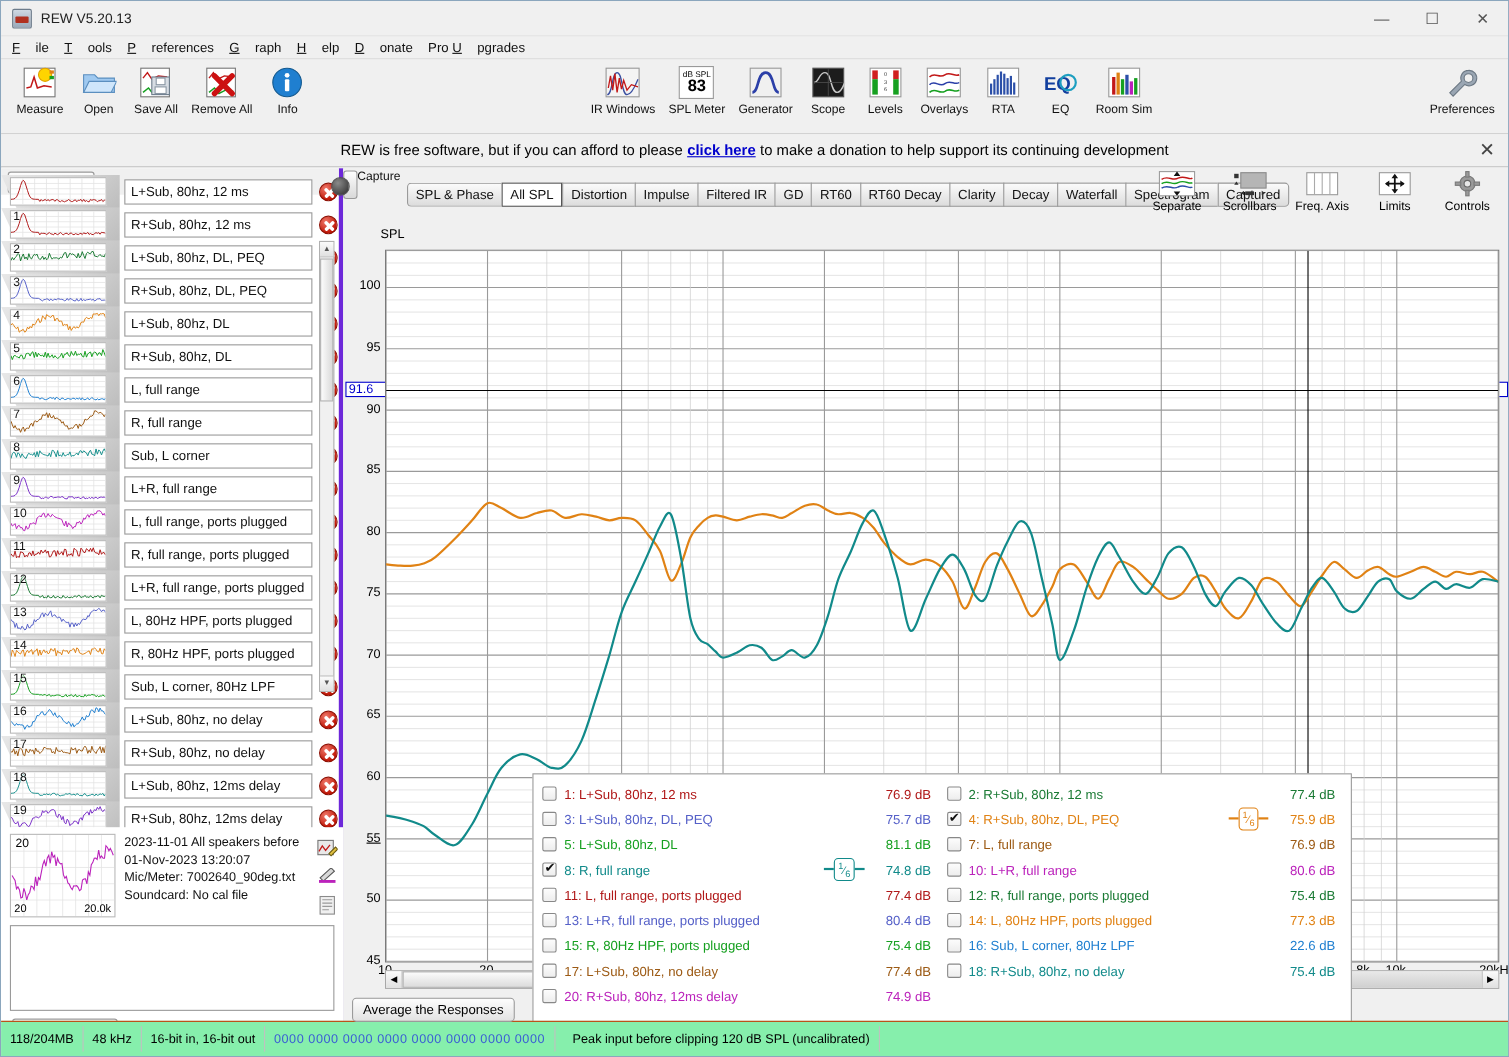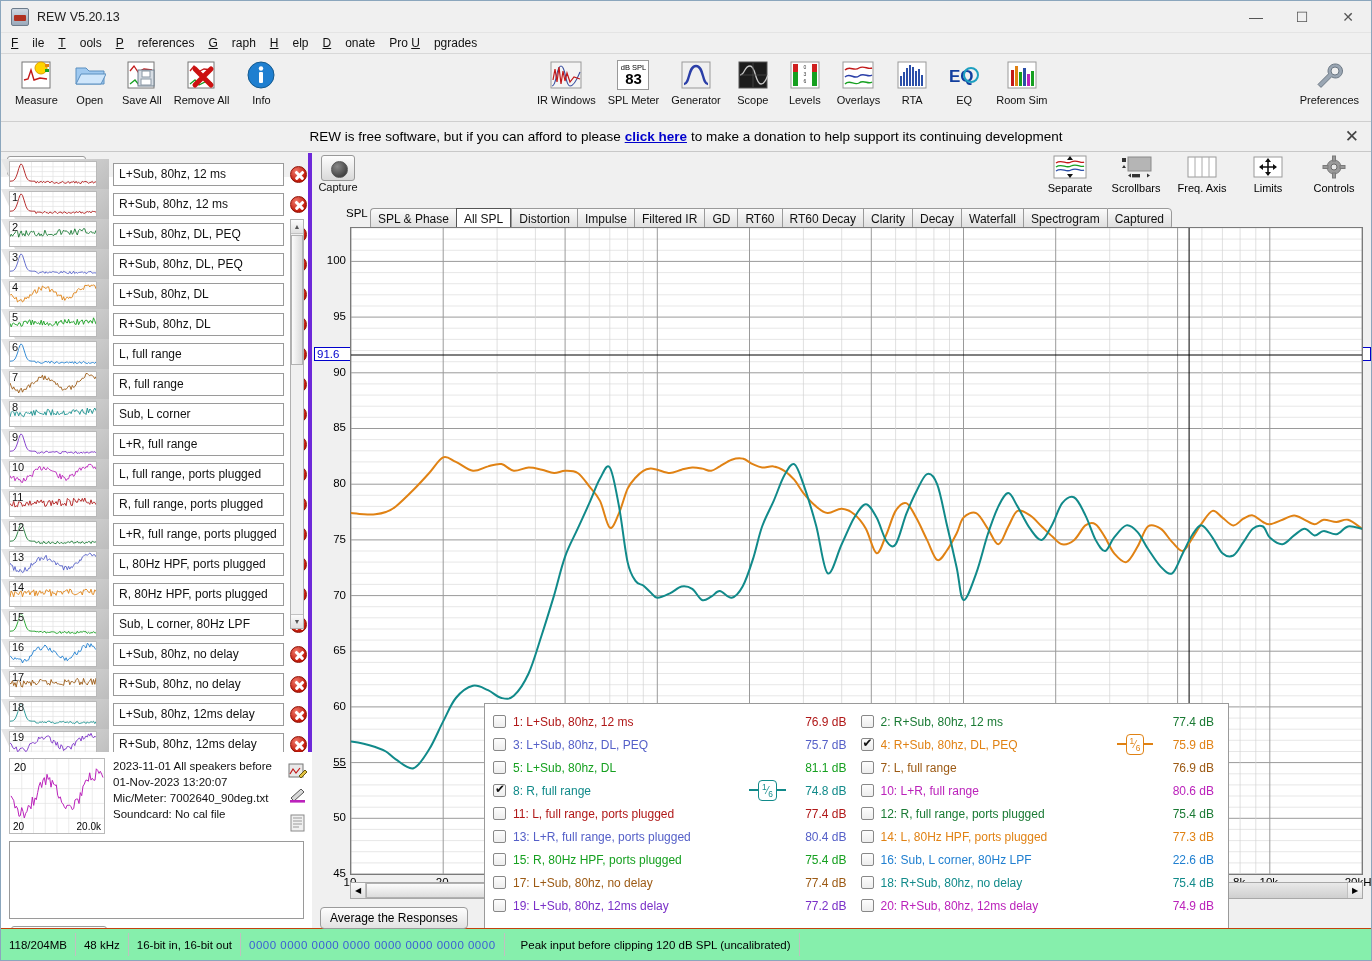--- a/index.html
+++ b/index.html
@@ -111,30 +111,30 @@
   .calbtn { margin:7px 0 0 10px; width:96px; height:22px;
             background:linear-gradient(#fdfdfd,#e2e2e2); border:1px solid #9b9b9b;
             border-radius:3px; font-size:11.5px; display:flex; align-items:center;
             justify-content:center; }
 
   
   .rightpanel { flex:1 1 auto; position:relative; background:#f0f0f0;
                 display:flex; flex-direction:column; }
   .graphbar { height:52px; display:flex; align-items:flex-start; padding-top:2px;
               position:relative; }
-  .capture { width:52px; display:flex; flex-direction:column; align-items:center; }
+  .capture { width:52px; display:flex; align-items:flex-start; }
   .cap-ico { width:34px; height:26px; background:linear-gradient(#fdfdfd,#d9d9d9);
              border:1px solid #999; border-radius:3px; position:relative; }
   .cap-ico:after { content:""; position:absolute; right:6px; top:5px; width:15px; height:15px;
              border-radius:50%; background:radial-gradient(circle at 35% 30%,#8a8a8a,#2a2a2a);
              border:1px solid #555; }
   .tabs { display:flex; margin-left:6px; margin-top:11px; }
   .tab { height:22px; padding:0 7px; display:flex; align-items:center;
          background:linear-gradient(#fbfbfb,#dcdcdc); border:1px solid #9a9a9a;
-         border-right:none; font-size:12px; color:#111;margin-top:42px; }
+         border-right:none; font-size:12px; color:#111; }
   .tab:first-child { border-radius:4px 0 0 4px; }
   .tab:last-child { border-right:1px solid #9a9a9a; border-radius:0 4px 4px 0; }
   .tab.active { background:#fff; border:1px solid #555; }
   .rt-tools { position:absolute; right:4px; top:0; display:flex; }
   .rt-item { width:66px; display:flex; flex-direction:column; align-items:center; }
   .rt-ico { width:38px; height:28px; display:flex; align-items:center; justify-content:center; }
   .rt-lab { font-size:11px; margin-top:1px; }
 
   
   .graphwrap { position:relative; flex:1 1 auto; }
@@ -1335,26 +1335,20 @@
               <span class="lg-db" style="color:#9c5a14">77.4 dB</span>
             </div>
             <div class="lg-item">
               <span class="lg-chk"></span>
               <span class="lg-lab" style="color:#118a8a">18: R+Sub, 80hz, no delay</span>
               <span class="lg-sm"></span>
               <span class="lg-db" style="color:#118a8a">75.4 dB</span>
             </div>
             <div class="lg-item">
               <span class="lg-chk"></span>
-              <span class="lg-lab" style="color:#7a30c8">19: L+Sub, 80hz, 12ms delay</span>
-              <span class="lg-sm"></span>
-              <span class="lg-db" style="color:#7a30c8">77.2 dB</span>
-            </div>
-            <div class="lg-item">
-              <span class="lg-chk"></span>
               <span class="lg-lab" style="color:#bb22bb">20: R+Sub, 80hz, 12ms delay</span>
               <span class="lg-sm"></span>
               <span class="lg-db" style="color:#bb22bb">74.9 dB</span>
             </div>
           </div>
       </div>
     </div>
   </div>
 
   <div class="statusbar">

